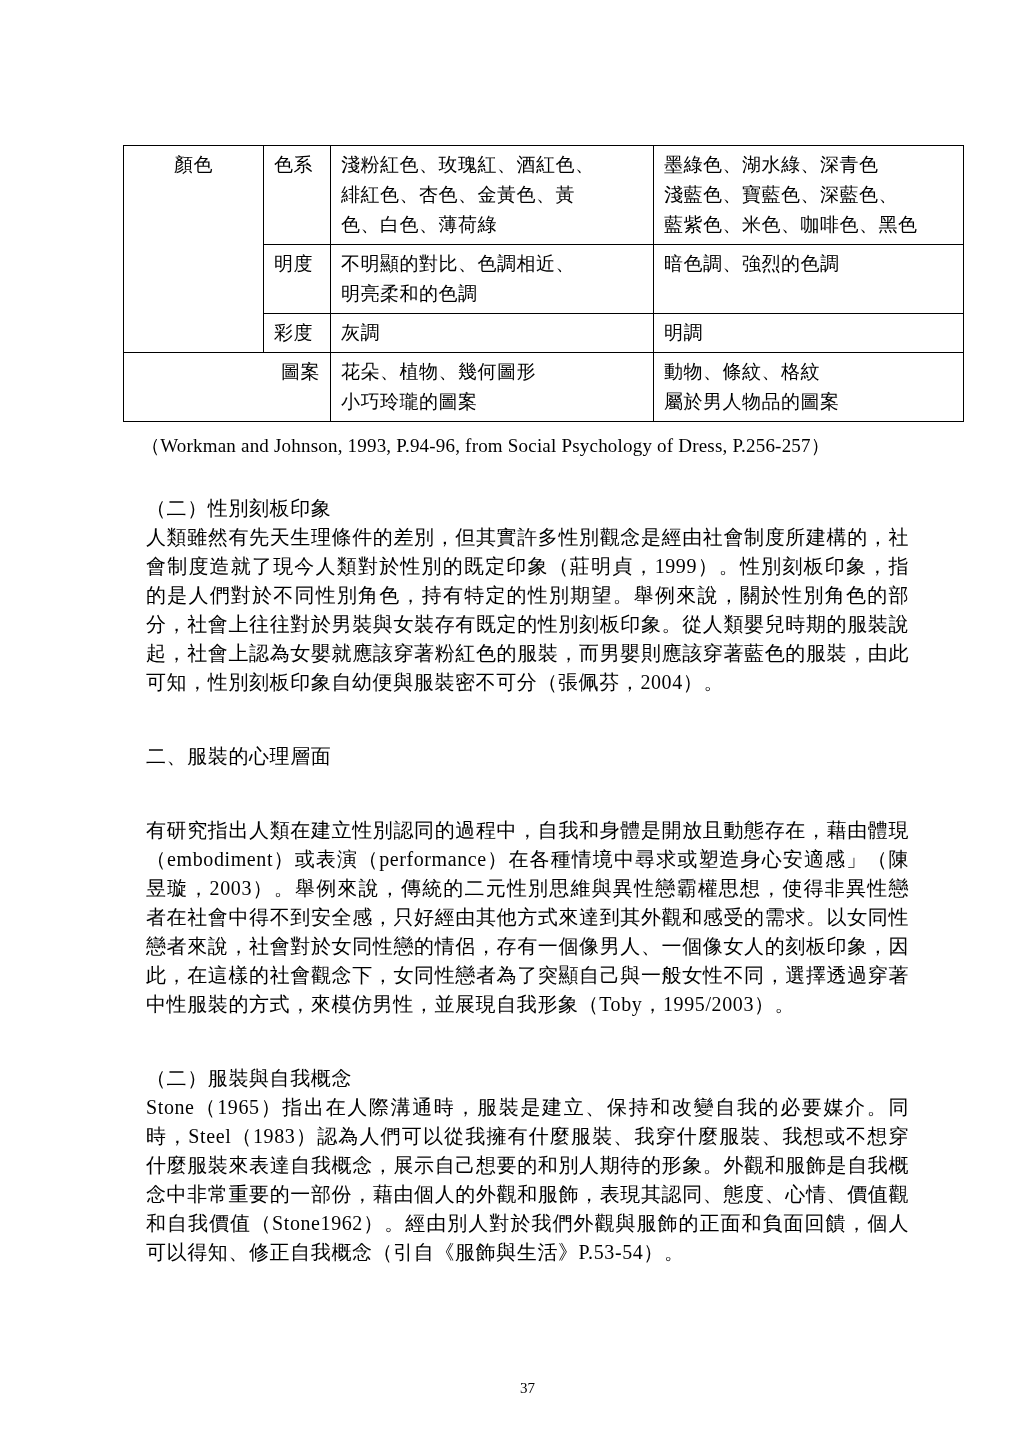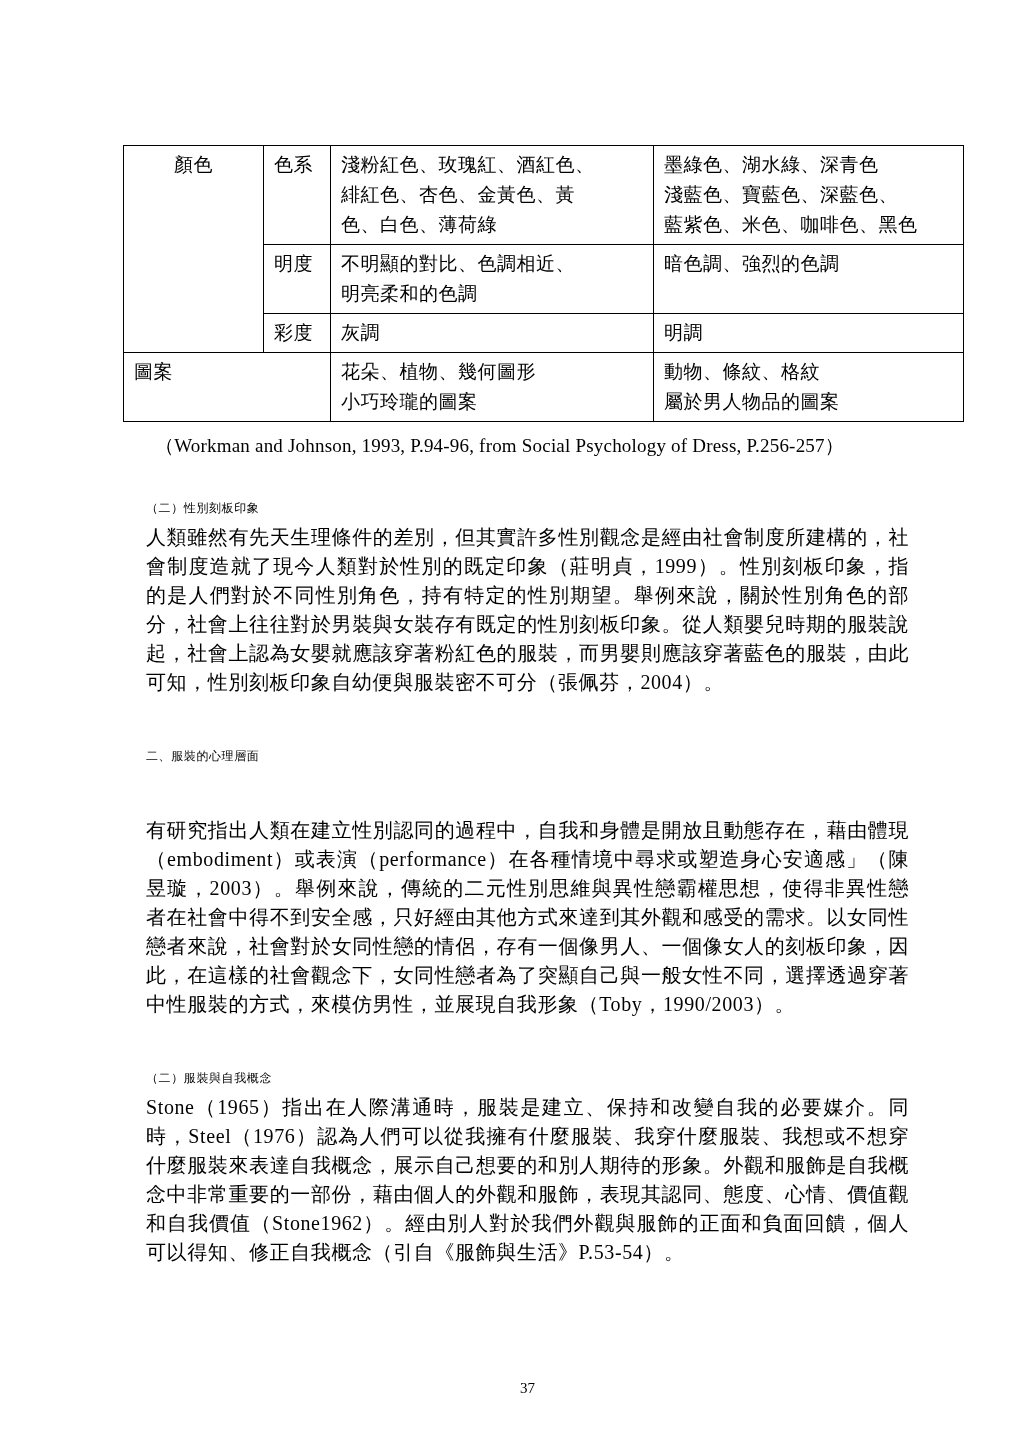--- a/index.html
+++ b/index.html
@@ -28,36 +28,36 @@
     padding: 4px 10px;
     font-size: 19px;
     line-height: 30px;
     white-space: pre-line;
     letter-spacing: 0.5px;
   }
   td.col-cat  { width: 140px; text-align: center; }
   td.col-sub  { width: 67px;  padding-left: 12px; }
   td.col-fem  { width: 323px; }
   td.col-mas  { width: 310px; }
-  td.pattern-label { text-align: left; }
+  td.pattern-label { text-align: right; }
   .caption {
     margin-top: 9px;
-    margin-left: 32px;
+    margin-left: 18px;
     font-size: 19px;
     line-height: 29px;
     letter-spacing: 0.2px;
   }
   .textblock {
     margin-left: 23px;
     width: 763px;
   }
   .section { margin-top: 45px; }
   .section.first { margin-top: 34px; }
   .section .heading {
-    font-size: 12px;
+    font-size: 20px;
     line-height: 29px;
     letter-spacing: 0.6px;
   }
   .section .body {
     font-size: 20px;
     line-height: 29px;
     letter-spacing: 0.6px;
     text-align: justify;
     text-justify: inter-character;
     word-break: break-all;
@@ -119,25 +119,25 @@
       <div class="heading">（二）性別刻板印象</div>
       <div class="body">人類雖然有先天生理條件的差別，但其實許多性別觀念是經由社會制度所建構的，社會制度造就了現今人類對於性別的既定印象（莊明貞，1999）。性別刻板印象，指的是人們對於不同性別角色，持有特定的性別期望。舉例來說，關於性別角色的部分，社會上往往對於男裝與女裝存有既定的性別刻板印象。從人類嬰兒時期的服裝說起，社會上認為女嬰就應該穿著粉紅色的服裝，而男嬰則應該穿著藍色的服裝，由此可知，性別刻板印象自幼便與服裝密不可分（張佩芬，2004）。</div>
     </div>
 
     <div class="section">
       <div class="heading">二、服裝的心理層面</div>
       <div class="body"></div>
     </div>
 
     <div class="section">
-      <div class="body">有研究指出人類在建立性別認同的過程中，自我和身體是開放且動態存在，藉由體現（embodiment）或表演（performance）在各種情境中尋求或塑造身心安適感」（陳昱璇，2003）。舉例來說，傳統的二元性別思維與異性戀霸權思想，使得非異性戀者在社會中得不到安全感，只好經由其他方式來達到其外觀和感受的需求。以女同性戀者來說，社會對於女同性戀的情侶，存有一個像男人、一個像女人的刻板印象，因此，在這樣的社會觀念下，女同性戀者為了突顯自己與一般女性不同，選擇透過穿著中性服裝的方式，來模仿男性，並展現自我形象（Toby，1990/2003）。</div>
+      <div class="body">有研究指出人類在建立性別認同的過程中，自我和身體是開放且動態存在，藉由體現（embodiment）或表演（performance）在各種情境中尋求或塑造身心安適感」（陳昱璇，2003）。舉例來說，傳統的二元性別思維與異性戀霸權思想，使得非異性戀者在社會中得不到安全感，只好經由其他方式來達到其外觀和感受的需求。以女同性戀者來說，社會對於女同性戀的情侶，存有一個像男人、一個像女人的刻板印象，因此，在這樣的社會觀念下，女同性戀者為了突顯自己與一般女性不同，選擇透過穿著中性服裝的方式，來模仿男性，並展現自我形象（Toby，1995/2003）。</div>
     </div>
 
     <div class="section">
       <div class="heading">（二）服裝與自我概念</div>
-      <div class="body">Stone（1965）指出在人際溝通時，服裝是建立、保持和改變自我的必要媒介。同時，Steel（1976）認為人們可以從我擁有什麼服裝、我穿什麼服裝、我想或不想穿什麼服裝來表達自我概念，展示自己想要的和別人期待的形象。外觀和服飾是自我概念中非常重要的一部份，藉由個人的外觀和服飾，表現其認同、態度、心情、價值觀和自我價值（Stone1962）。經由別人對於我們外觀與服飾的正面和負面回饋，個人可以得知、修正自我概念（引自《服飾與生活》P.53-54）。</div>
+      <div class="body">Stone（1965）指出在人際溝通時，服裝是建立、保持和改變自我的必要媒介。同時，Steel（1983）認為人們可以從我擁有什麼服裝、我穿什麼服裝、我想或不想穿什麼服裝來表達自我概念，展示自己想要的和別人期待的形象。外觀和服飾是自我概念中非常重要的一部份，藉由個人的外觀和服飾，表現其認同、態度、心情、價值觀和自我價值（Stone1962）。經由別人對於我們外觀與服飾的正面和負面回饋，個人可以得知、修正自我概念（引自《服飾與生活》P.53-54）。</div>
     </div>
 
   </div>
 
 </div>
 
 <div class="page-number">37</div>
 
 </body></html>

